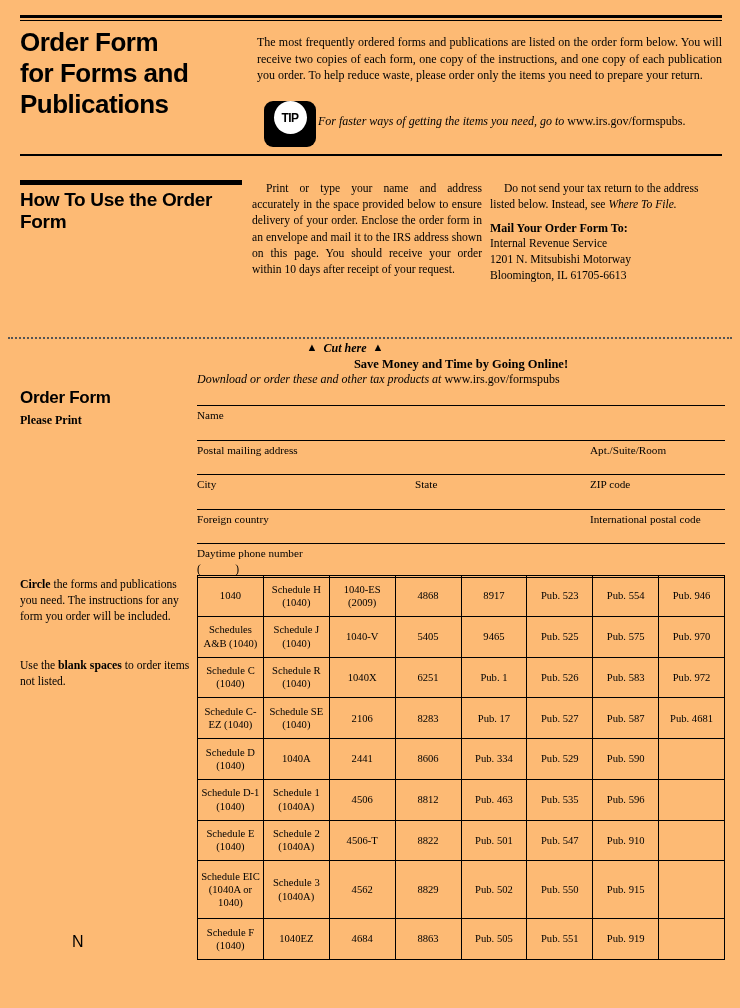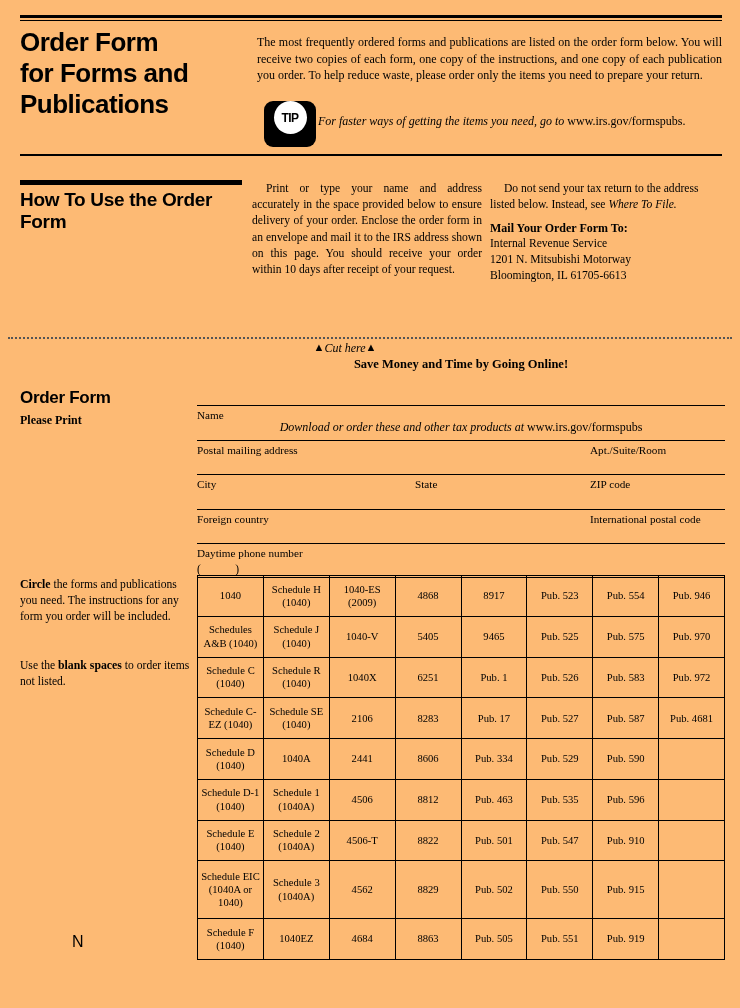--- a/index.html
+++ b/index.html
@@ -40,25 +40,25 @@
     line-height:1.40; text-align:justify; }
   .col2 p, .col3 p { text-indent:14px; }
   .col3 { left:490px; top:181px; width:232px; font-size:11.6px; line-height:1.35; }
   .mail-heading { font-weight:bold; margin-top:8px; font-size:12px; }
   .addr { line-height:1.35; }
 
   .cutline { left:8px; top:337px; width:724px; border-top:2px dotted #555; }
   .cuthere { left:155px; top:341px; width:380px; text-align:center;
     font-size:12px; }
   .cuthere .tri { font-size:11px; vertical-align:1px; }
-  .cuthere .lbl { font-weight:normal; font-style:italic; margin:0 0; }
+  .cuthere .lbl { font-weight:bold; font-style:italic; margin:0 6px; }
   .banner-bold { left:197px; top:357px; width:528px; text-align:center;
     font-weight:bold; font-size:12.5px; }
-  .banner-italic { left:197px; top:372px; width:528px; text-align:center;
-    font-style:italic; font-size:12px;margin-top:48px; }
+  .banner-italic { left:197px; top:372px; width:528px; text-align:left;
+    font-style:italic; font-size:12px; }
 
   .of-heading { left:20px; top:388px; font-weight:bold; font-size:17px;
     letter-spacing:-0.3px; }
   .of-sub { left:20px; top:413px; font-weight:bold; font-size:12px; }
 
   .frow { left:197px; width:528px; border-top:1px solid #000; height:34px;margin-top:12px; }
   .frow .fl { position:absolute; top:3px; font-size:11.2px; }
   .parens { position:absolute; top:19px; left:0; font-size:11.5px; white-space:pre; }
 
   .instr { left:20px; width:170px; font-size:11.6px; line-height:1.35; }

